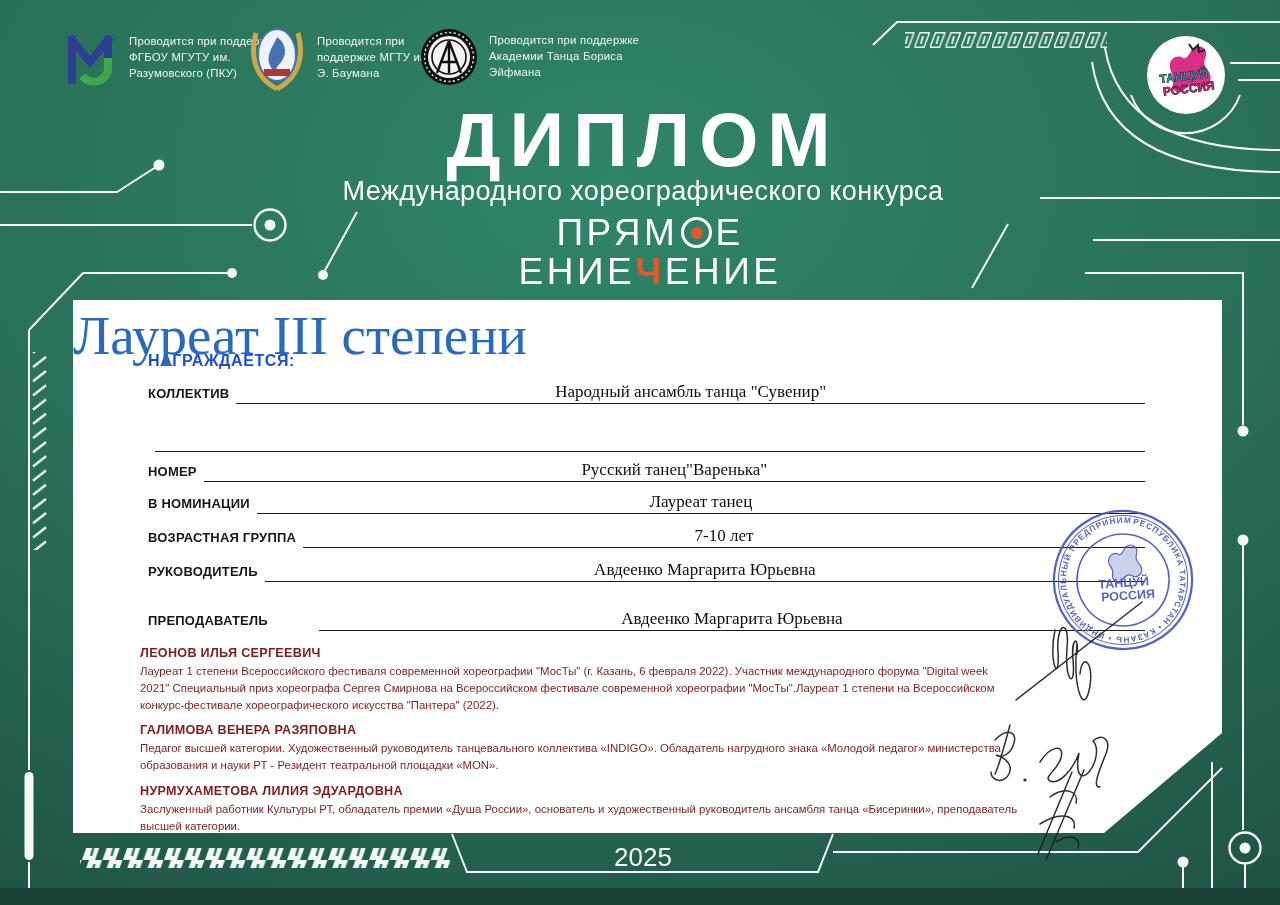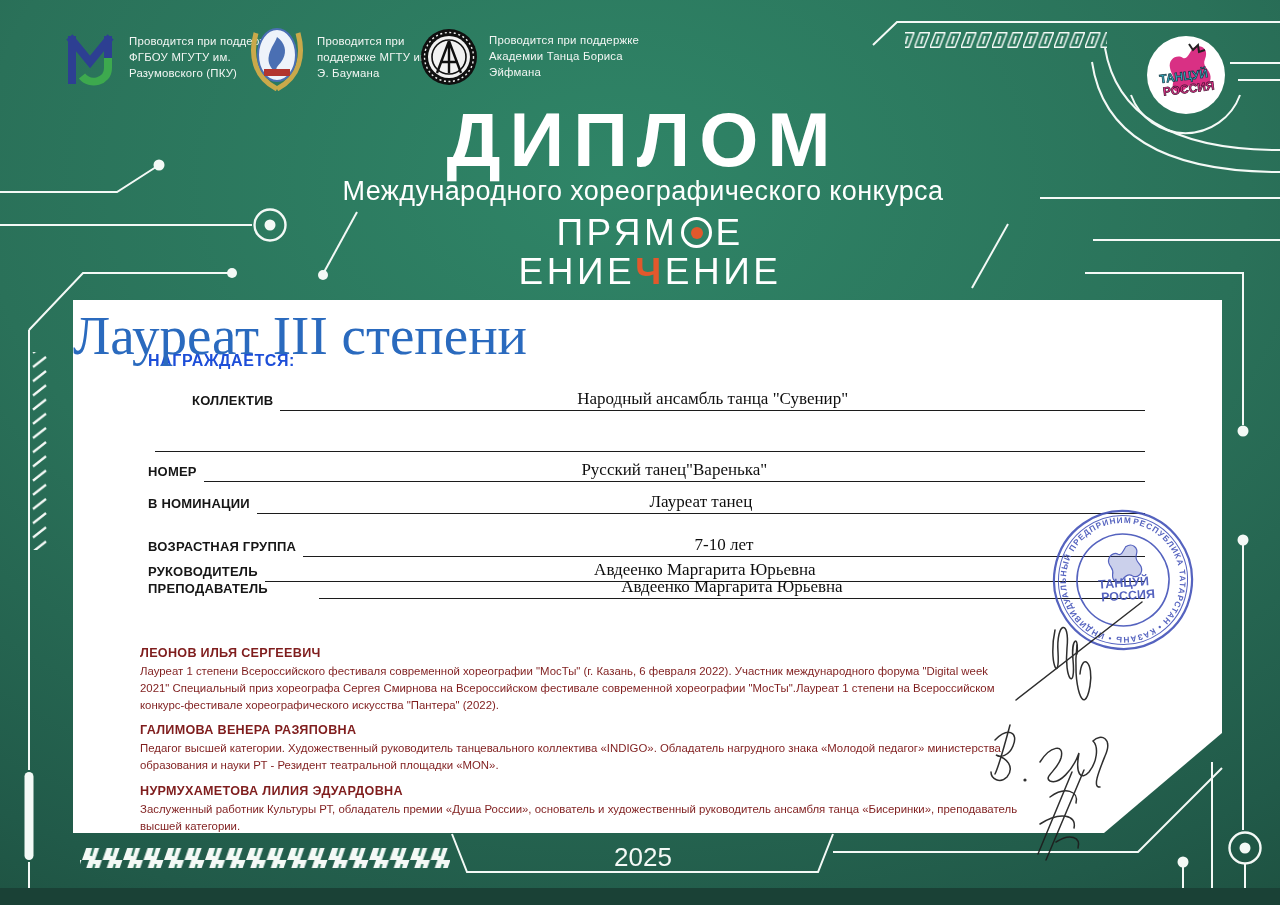--- a/index.html
+++ b/index.html
@@ -38,22 +38,22 @@
     clip-path:polygon(0 0,100% 0,100% calc(100% - 100px),calc(100% - 118px) 100%,0 100%);}
   .awarded-label{position:absolute;left:75px;top:52px;font-size:16px;font-weight:700;
     letter-spacing:.6px;color:#1d4ed8;}
   .award-title{position:absolute;left:0;top:4px;width:100%;text-align:left;
     font-family:"Liberation Serif",serif;font-size:55px;color:#2a6abe;}
   .frow{position:absolute;left:75px;right:77px;height:24px;display:flex;align-items:flex-end;}
   .frow .flabel{flex:none;font-size:13px;font-weight:700;letter-spacing:.2px;color:#161616;
     padding-bottom:3px;margin-right:7px;}
   .frow .fline{flex:1;border-bottom:1.4px solid #1c1c1c;text-align:center;
     font-family:"Liberation Serif",serif;font-size:17px;color:#0e0e0e;padding-bottom:1px;}
-  .r0{top:87px;margin-left:44px;} .r1{top:128px;} .r2{top:158px;} .r3{top:190px;}
-  .r4{top:224px;margin-top:9px;} .r5{top:258px;} .r6{top:275px;gap:44px;}
+  .r0{top:80px;} .r1{top:128px;} .r2{top:158px;} .r3{top:190px;}
+  .r4{top:224px;} .r5{top:258px;} .r6{top:307px;gap:44px;}
 
   .jury{position:absolute;left:67px;top:346px;width:878px;color:#7f1d1d;}
   .jury .jname{font-size:12.6px;font-weight:700;letter-spacing:.3px;margin-bottom:3px;}
   .jury .jbio{font-size:11.4px;line-height:1.47;font-weight:500;margin-bottom:10px;}
 
   
   .deco{position:absolute;left:0;top:0;z-index:3;pointer-events:none;}
   .stamp{position:absolute;left:1048px;top:505px;z-index:5;pointer-events:none;opacity:.92;
     transform:rotate(10deg);}
   .sig{position:absolute;left:980px;top:590px;z-index:6;pointer-events:none;}

